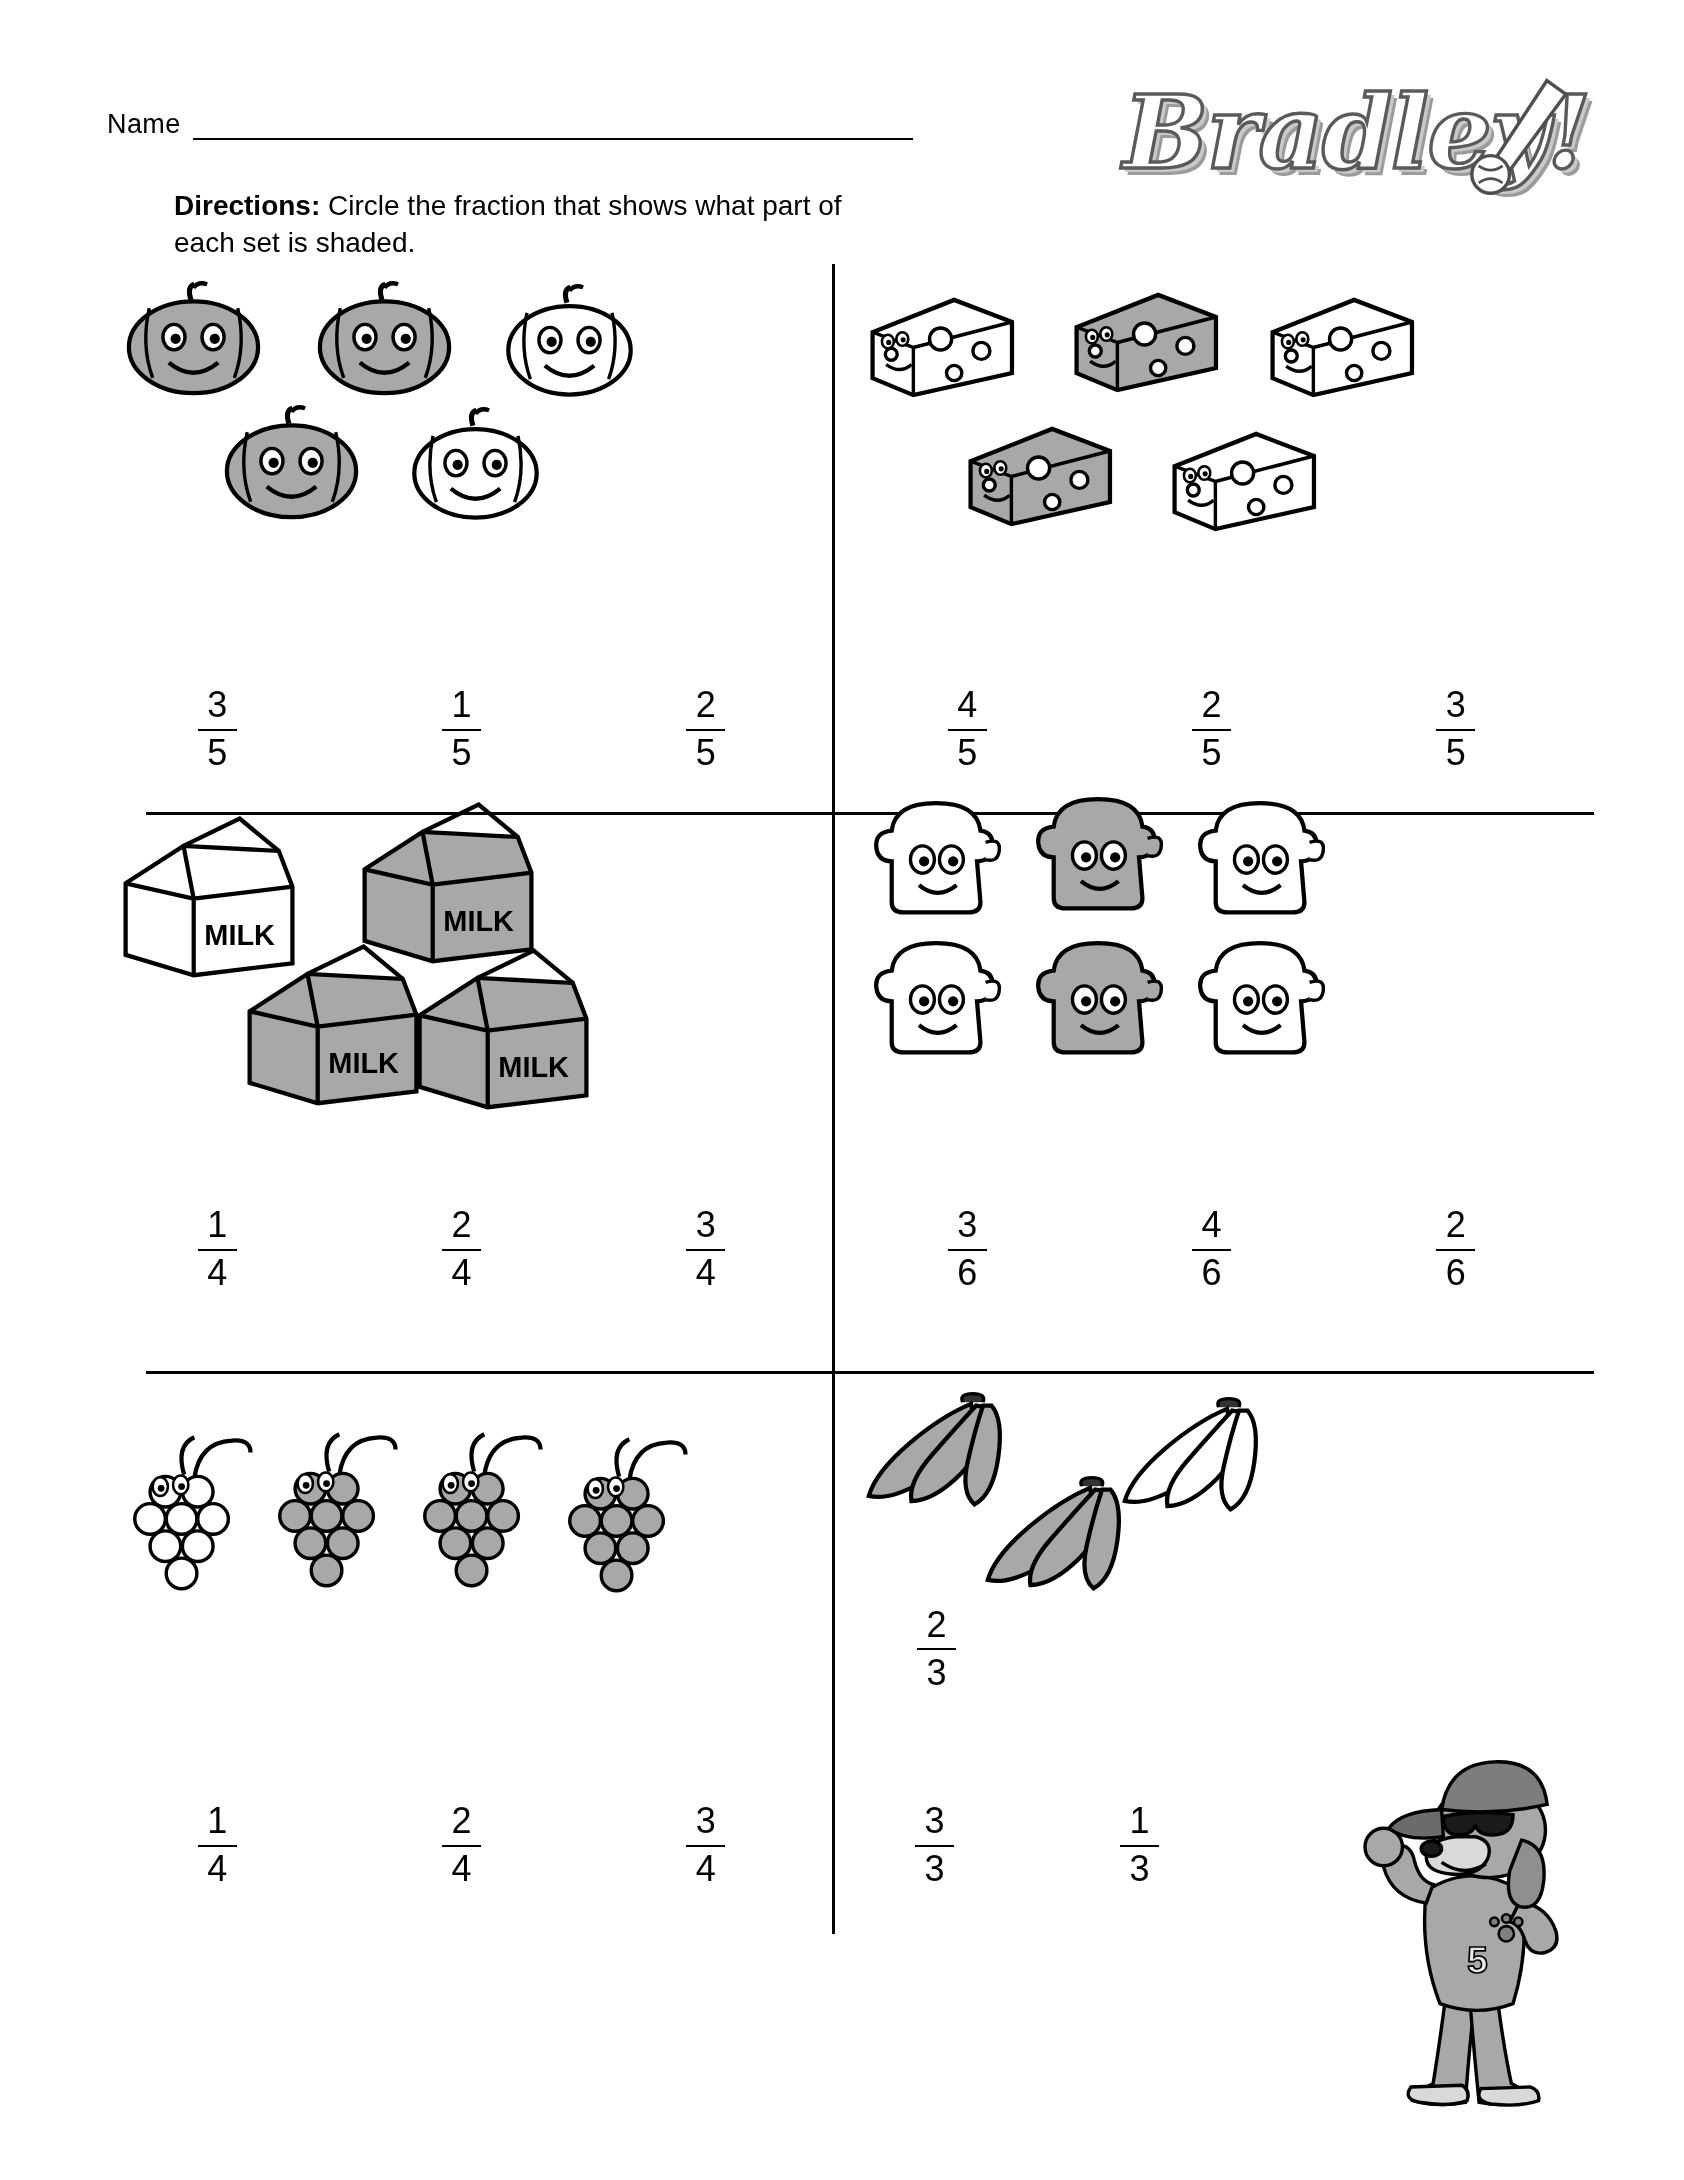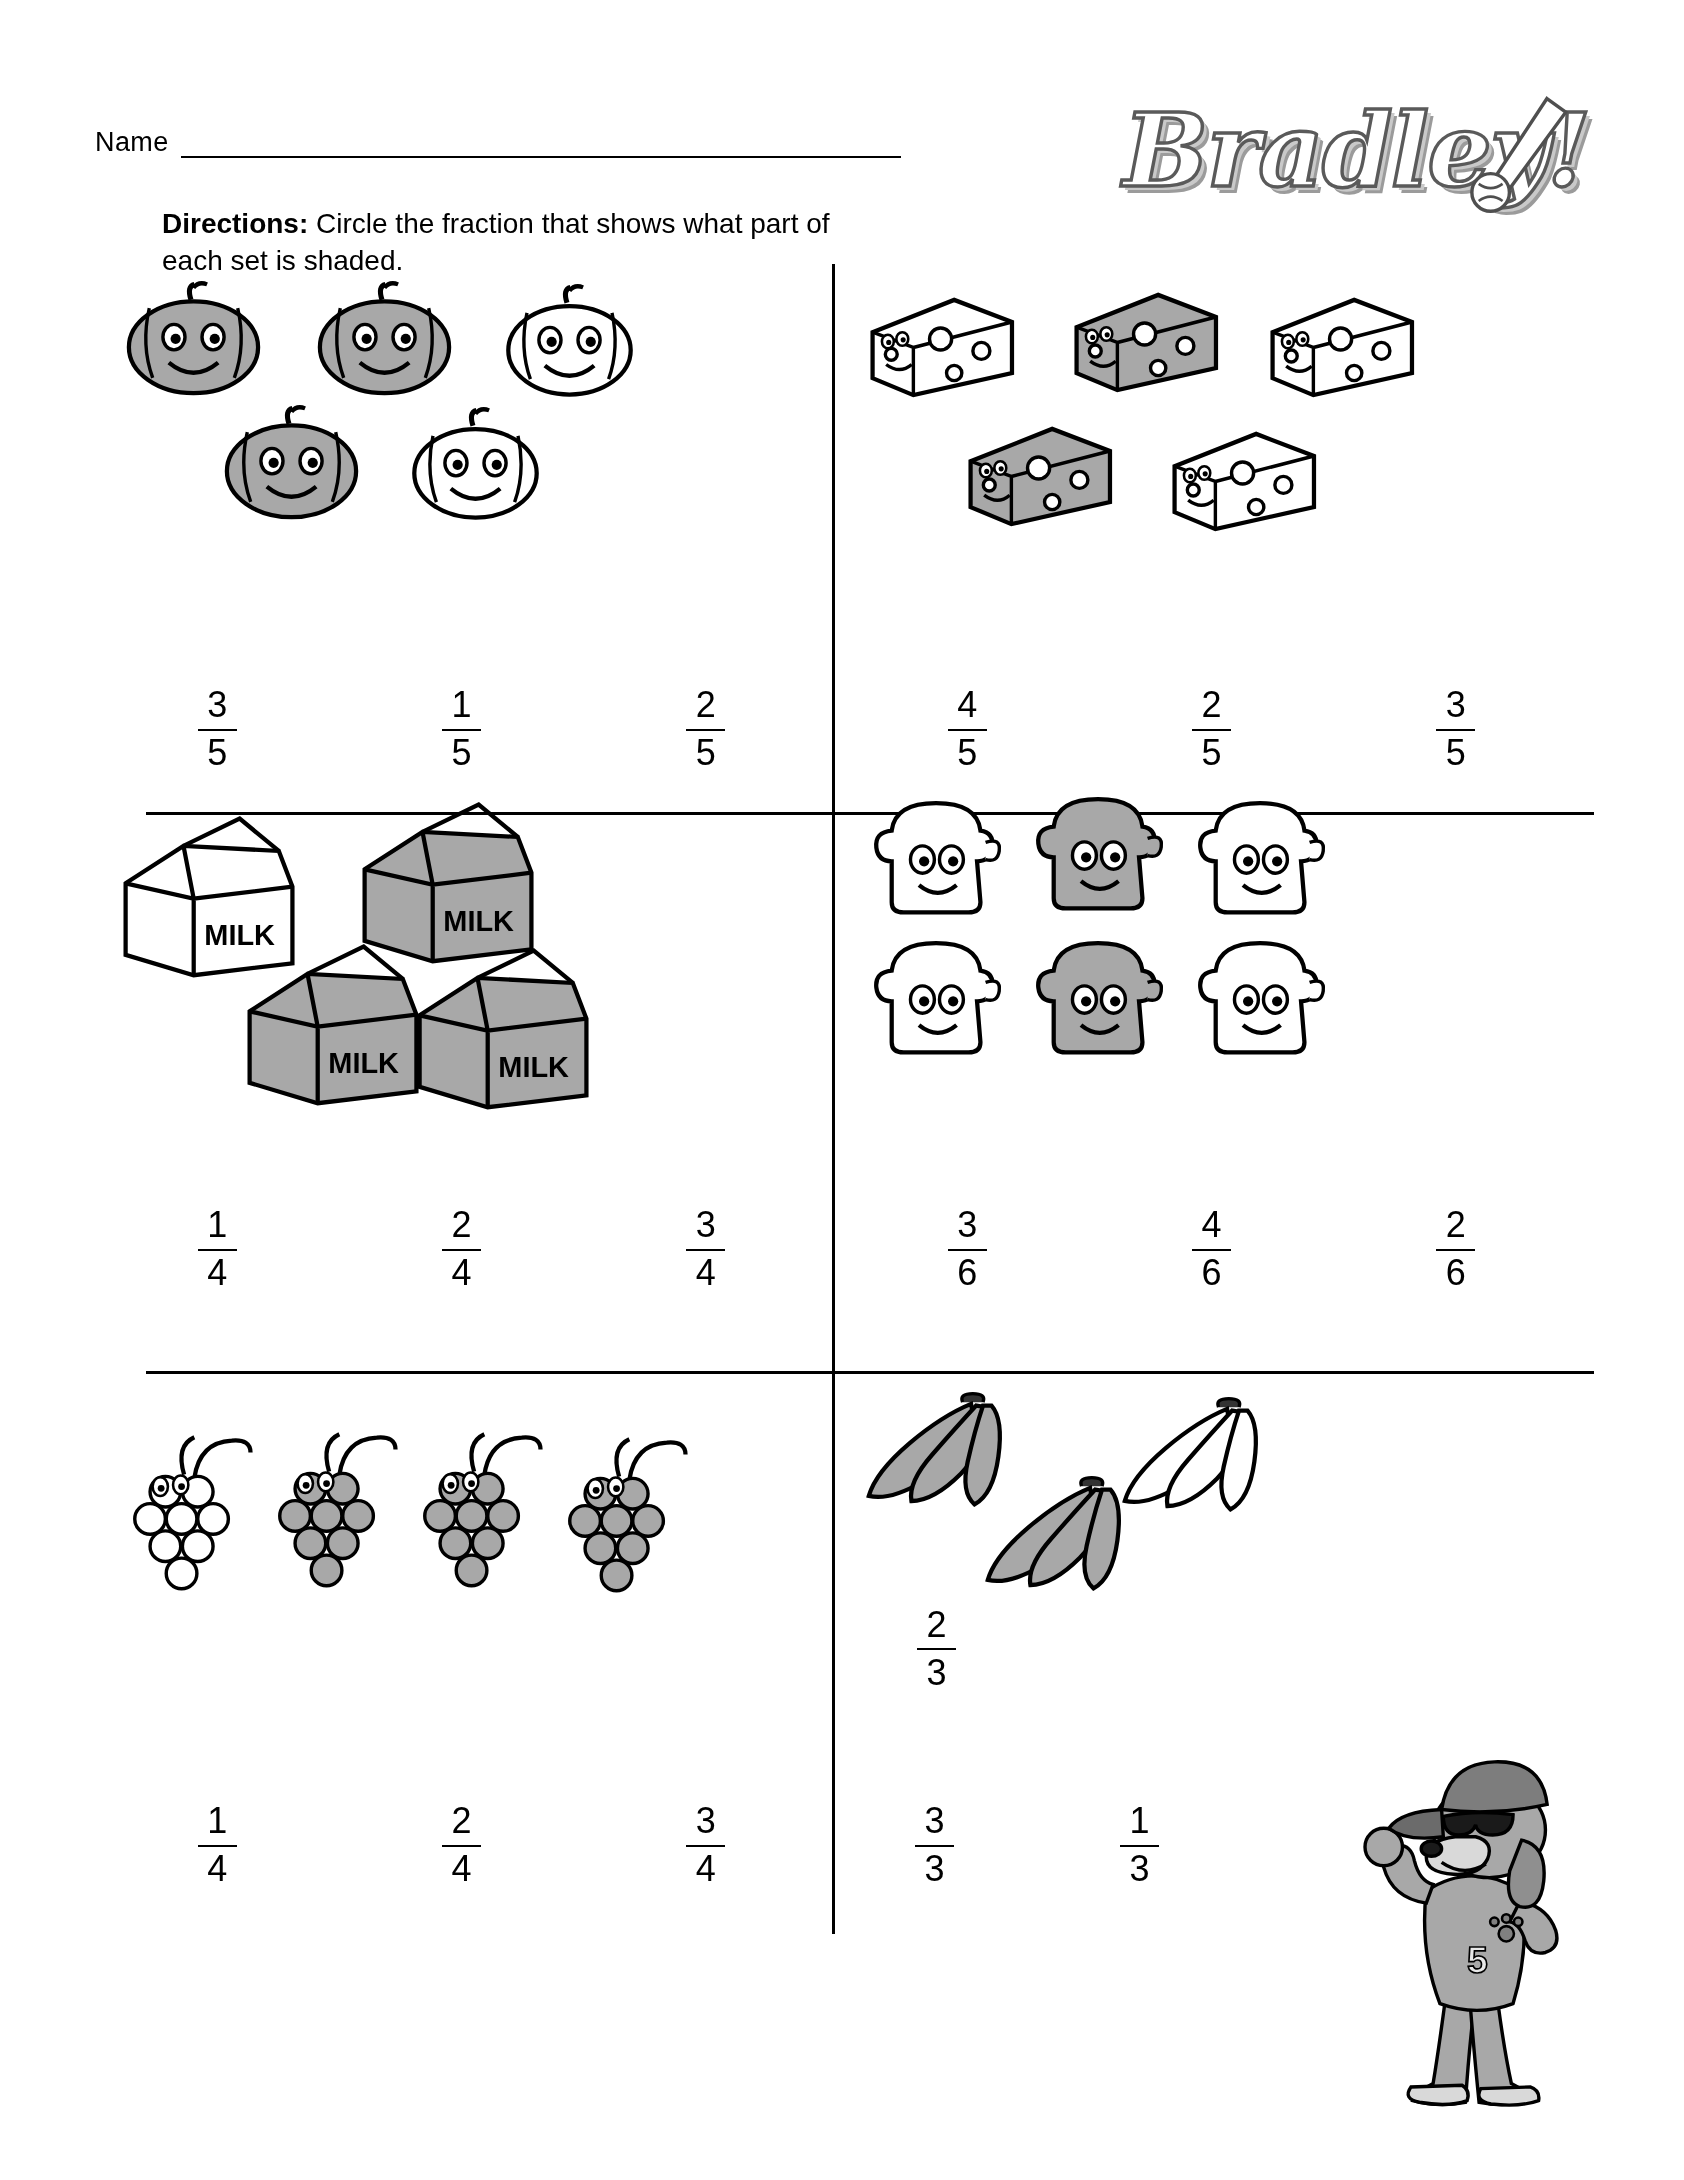--- a/index.html
+++ b/index.html
@@ -12,23 +12,22 @@
     height: 2181px;
     font-family: "Liberation Sans", sans-serif;
     color: #000;
     position: relative;
     overflow: hidden;
   }
 
   
   .header {
     position: absolute;
-    top: 0; left: 0; right: 0;
+    top: 0; left: 12px; right: 0;
     height: 290px;
-    margin-top: 18px;
   }
   .name-row {
     position: absolute;
     left: 95px;
     top: 109px;
     display: flex;
     align-items: flex-end;
     width: 852px;
   }
   .name-label {

